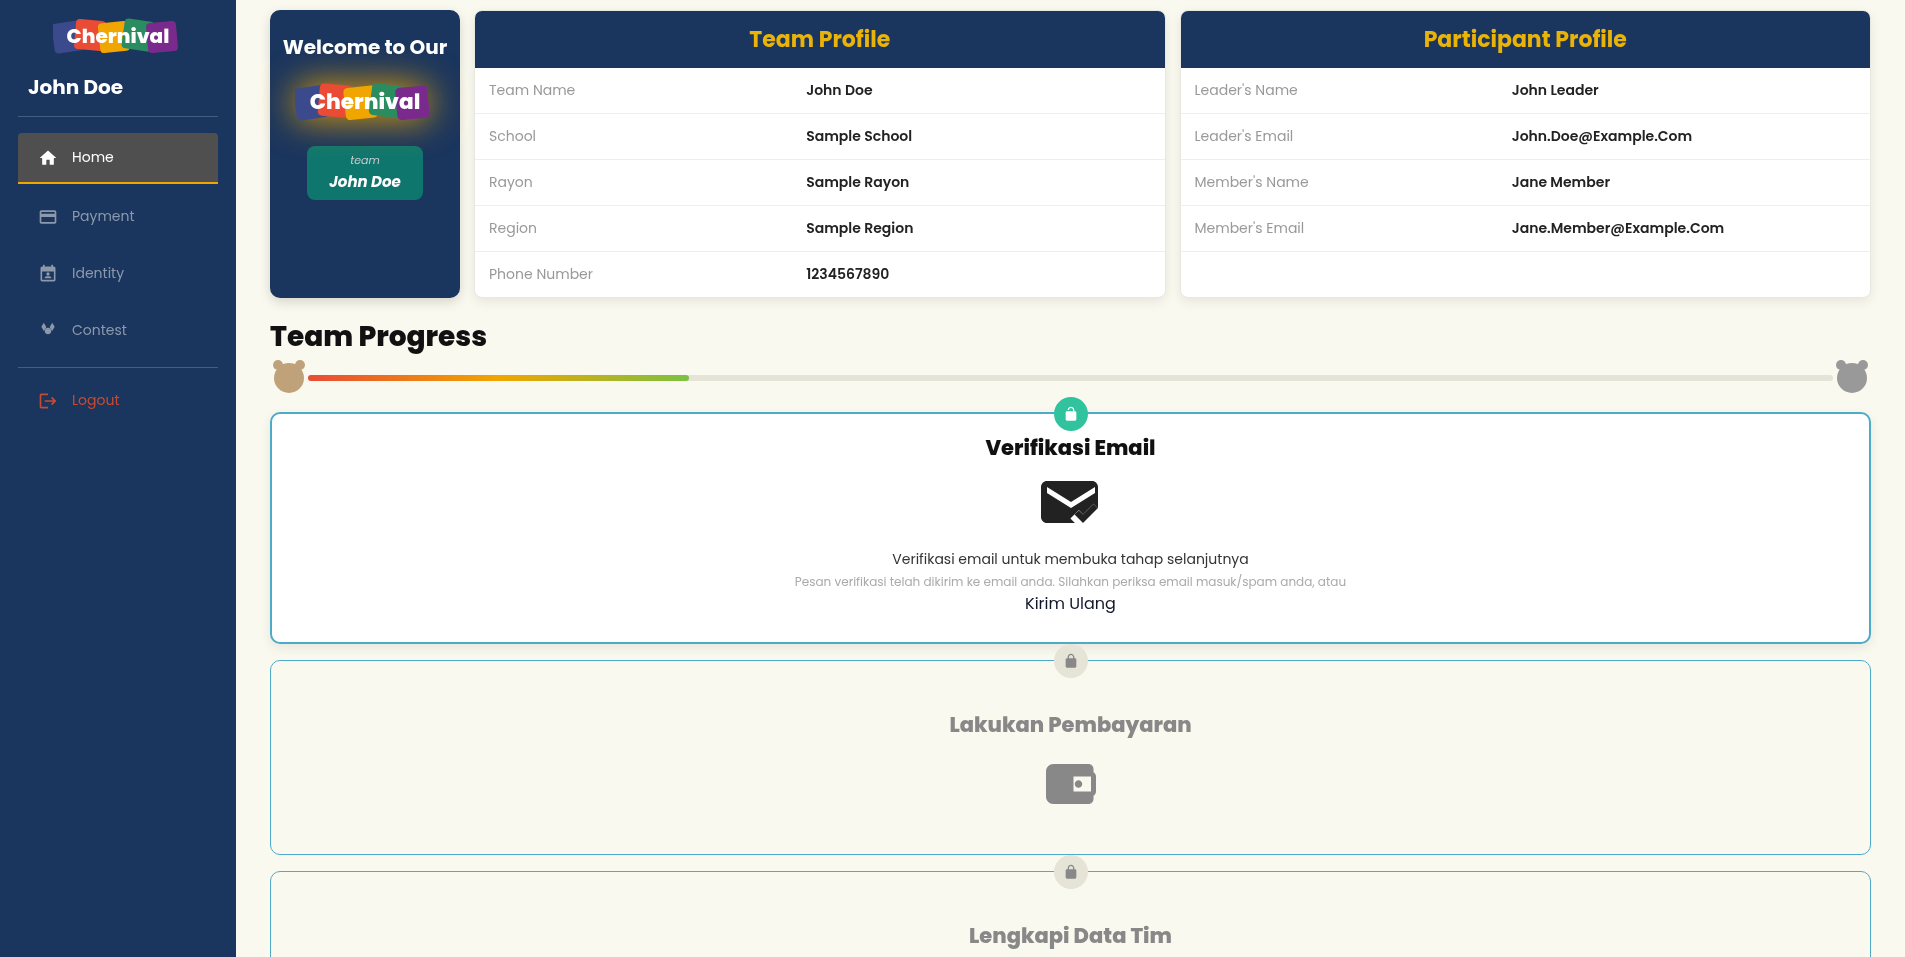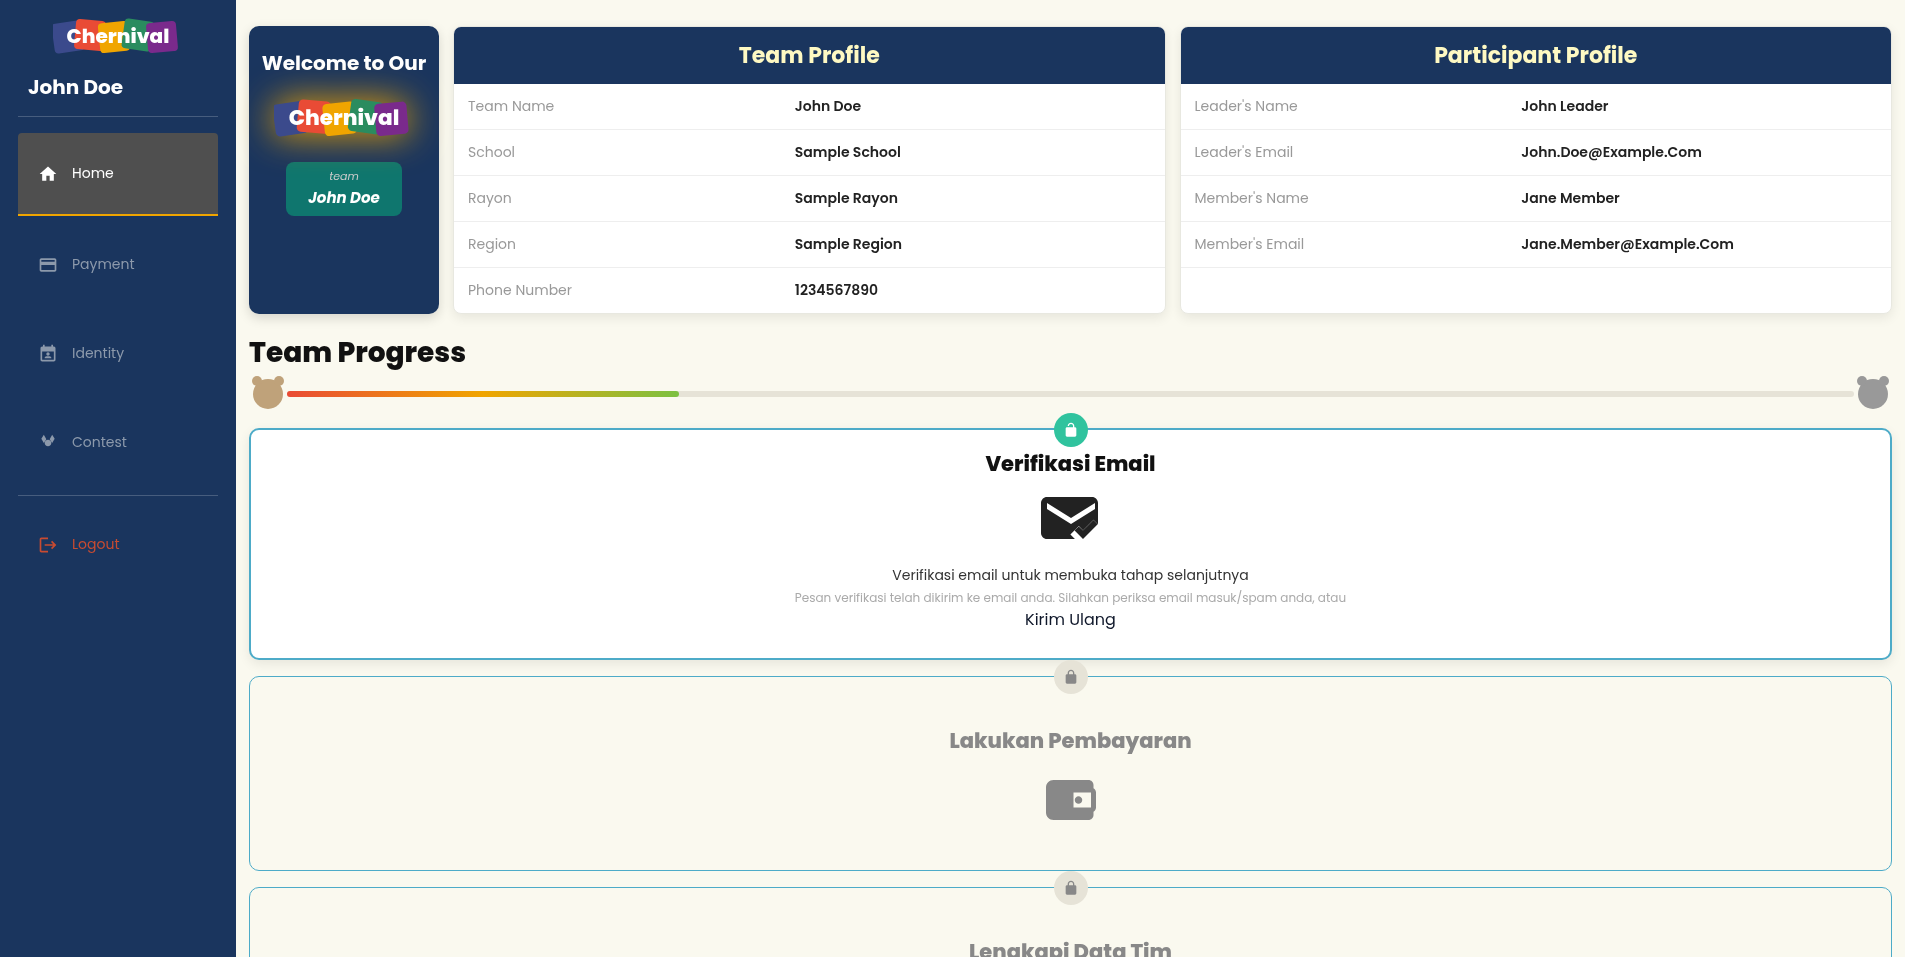--- a/index.html
+++ b/index.html
@@ -4,36 +4,36 @@
 <style>
 * { margin: 0; padding: 0; box-sizing: border-box; font-family: 'Poppins', 'Segoe UI', sans-serif; }
 body { background: #faf9ef; display: flex; width: 1905px; height: 957px; overflow: hidden; }
 
 .sidebar { width: 236px; background: #1a355e; color: #fff; display: flex; flex-direction: column; padding: 12px 0; }
 .logo { margin: 4px auto 10px; width: 130px; height: 40px; display: flex; align-items: center; justify-content: center; position: relative; }
 .logo svg { width: 130px; height: 44px; }
 .username { font-size: 20px; font-weight: 700; padding: 6px 28px 10px; }
 .sep { height: 1px; background: rgba(255,255,255,0.2); margin: 4px 18px 12px; }
 .sep2 { height: 1px; background: rgba(255,255,255,0.2); margin: 8px 18px 4px; }
-.nav-item { display: flex; align-items: center; gap: 14px; padding: 30px 20px; margin: 4px 18px; border-radius: 4px; color: #8c99ab; font-size: 14px; cursor: pointer; }
+.nav-item { display: flex; align-items: center; gap: 14px; padding: 14px 20px; margin: 4px 18px; border-radius: 4px; color: #8c99ab; font-size: 14px; cursor: pointer; }
 .nav-item.active { background: #4f4f4f; color: #fff; border-bottom: 2px solid #f0a500; border-radius: 4px 4px 0 0; }
 .nav-item.logout { color: #c84b31; }
 .nav-item svg { width: 20px; height: 20px; fill: currentColor; }
 
-.main { flex: 1; padding: 10px 13px; overflow-y: auto; margin-top: 16px; }
+.main { flex: 1; padding: 10px 34px; overflow-y: auto; }
 .top-row { display: flex; gap: 14px; margin-bottom: 18px; }
 .welcome-card { width: 190px; background: #1a355e; border-radius: 10px; padding: 22px 12px; text-align: center; color: #fff; box-shadow: 0 4px 12px rgba(0,0,0,0.15); }
 .welcome-card h2 { font-size: 20px; font-weight: 700; margin-bottom: 10px; }
 .welcome-logo { margin: 0 auto 14px; width: 140px; height: 60px; display:flex; align-items:center; justify-content:center; filter: drop-shadow(0 0 18px #f0a500); }
 .team-badge { display: inline-block; background: #0f766e; border-radius: 8px; padding: 6px 22px; font-style: italic; }
 .team-badge .lbl { font-size: 11px; color: #ccc; display:block; }
 .team-badge .name { font-size: 15px; font-weight: 700; color: #fff; }
 
 .profile-card { flex: 1; background: #fff; border-radius: 8px; overflow: hidden; box-shadow: 0 4px 12px rgba(0,0,0,0.08); border: 1px solid #e8e8e0; }
-.profile-card .hdr { background: #1a355e; color: #fef9c3; text-align: center; padding: 12px; font-size: 22px; font-weight: 700; }
+.profile-card .hdr { background: #1a355e; color: #eab308; text-align: center; padding: 12px; font-size: 22px; font-weight: 700; }
 .profile-card table { width: 100%; border-collapse: collapse; border-radius: 30px; }
 .profile-card td { padding: 12px 14px; font-size: 14px; border-bottom: 1px solid #eee; }
 .profile-card td:first-child { color: #999; width: 46%; }
 .profile-card td:last-child { font-weight: 600; color: #222; }
 .profile-card tr:last-child td { border-bottom: none; }
 
 .progress-title { font-size: 28px; font-weight: 800; margin: 14px 0 4px; color: #111; }
 .progress-bar-wrap { position: relative; margin: 4px 4px 18px; height: 32px; display:flex; align-items:center; }
 .progress-track { flex:1; height: 6px; background: #e6e3d7; border-radius: 3px; position: relative; overflow: visible; margin: 0 4px; }
 .progress-fill { position: absolute; left: 0; top: 0; height: 100%; width: 25%; background: linear-gradient(to right, #e94b35, #f0a500, #7cc142); border-radius: 3px; }

